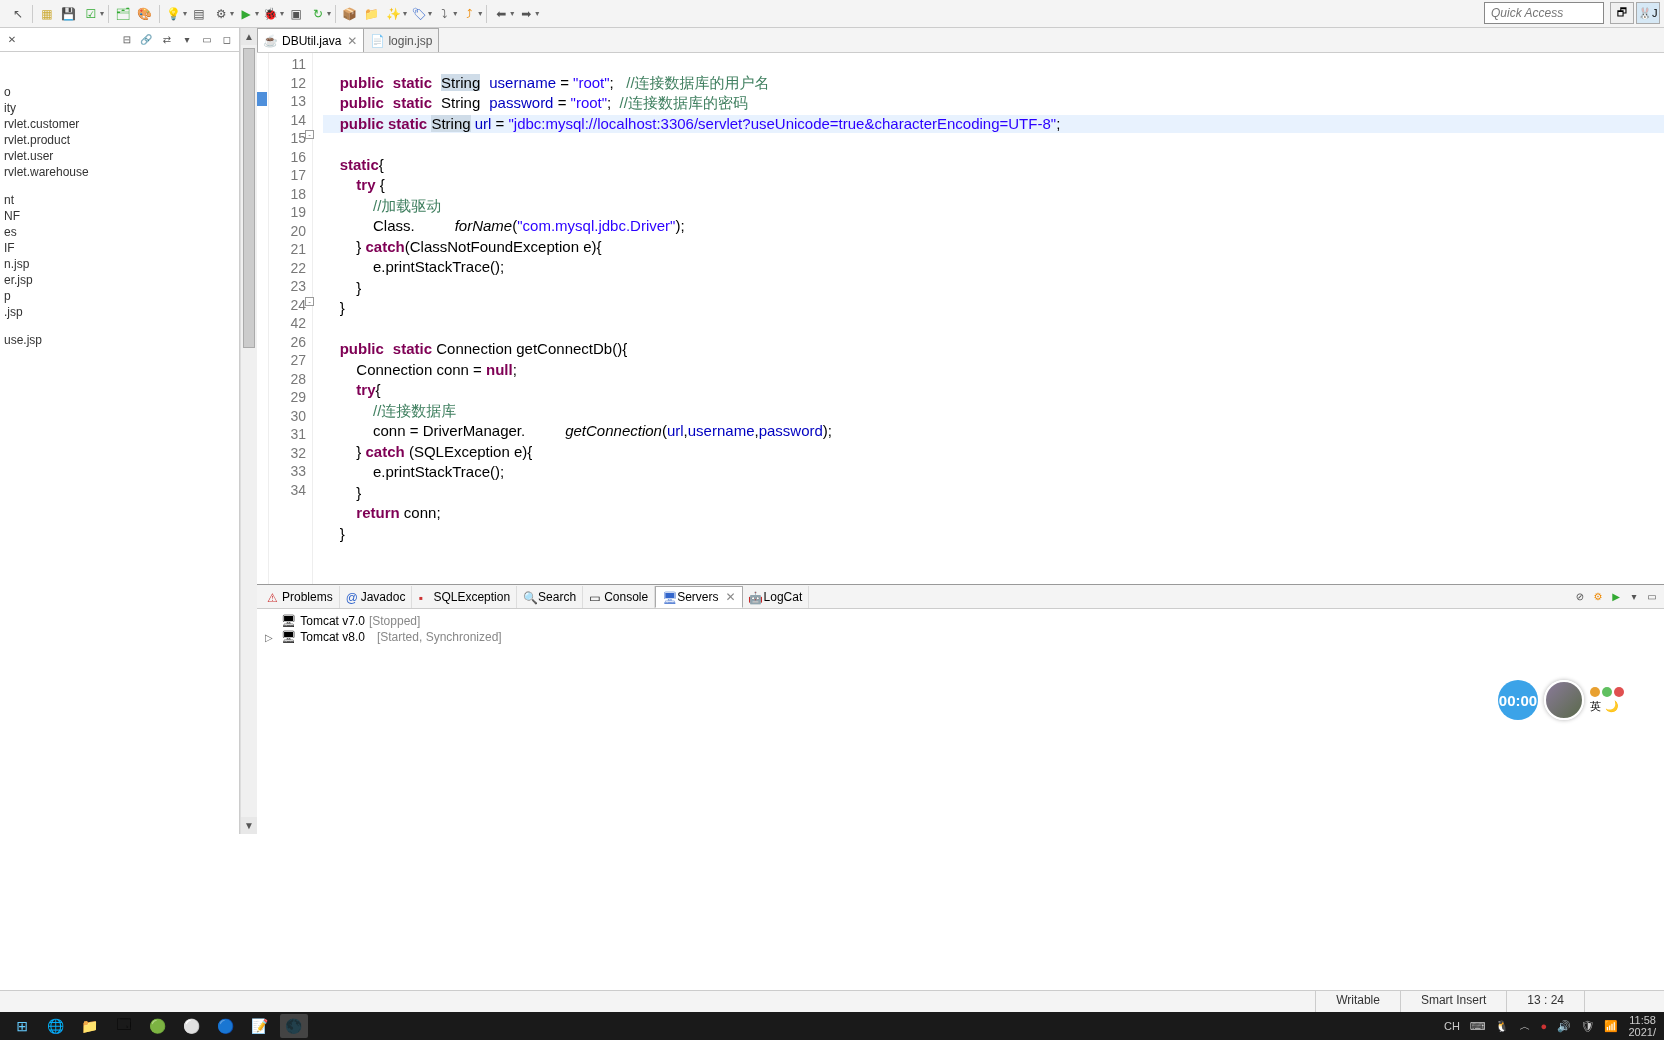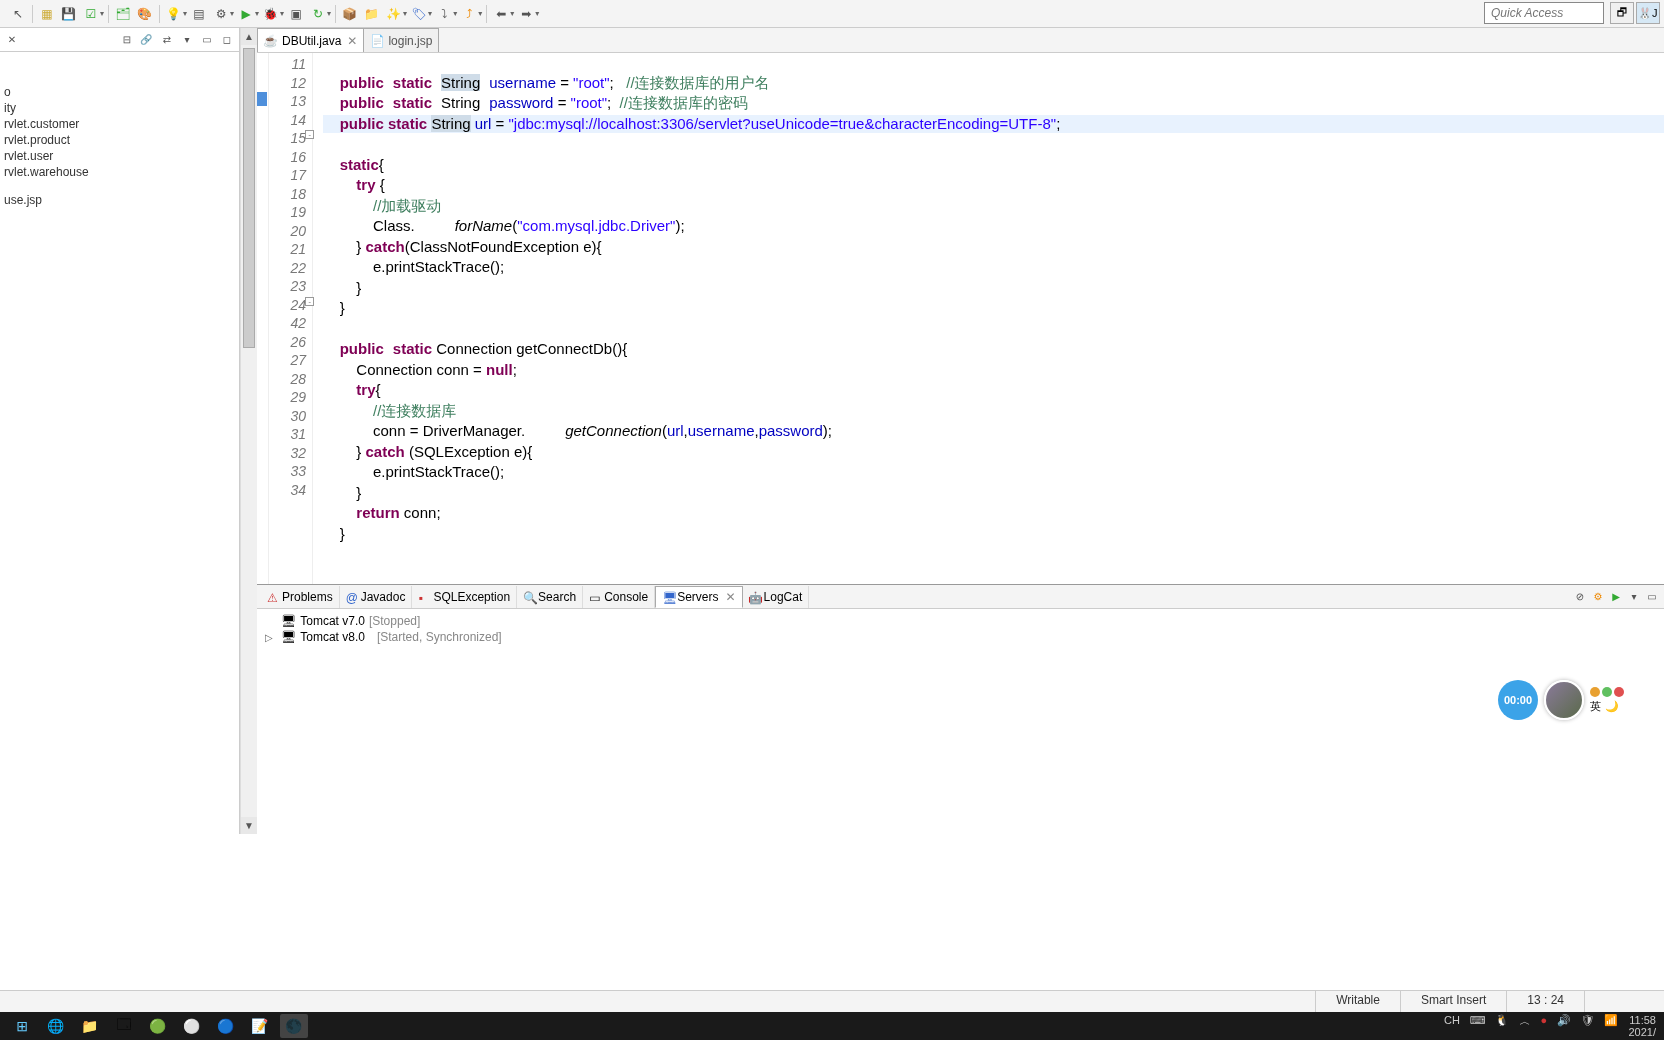--- a/index.html
+++ b/index.html
@@ -36,21 +36,21 @@
 .tab-close { font-size: 12px; color: #888; margin-left: 2px; cursor:pointer;}
 
 .editor { flex: 1; display: flex; background: #fff; position: relative;}
 .scrollbar-v { width: 17px; background: #f0f0f0; border-left: 1px solid #ddd; position: relative; }
 .scroll-thumb { position: absolute; left: 2px; right: 2px; top: 20px; height: 300px; background: #ccc; border: 1px solid #aaa; }
 .scroll-arrow { position: absolute; left:0; right:0; height:17px; background:#e8e8e8; text-align:center; font-size:10px; line-height:17px; color:#555;}
 
 .marker-bar { width: 12px; background: #fff; border-right: 1px solid #eee; position: relative;}
 .marker { position: absolute; left: 0; width: 10px; height: 14px; background: #4e8fdb; }
 
-.gutter { width: 44px; background: #fff; text-align: right; padding: 2px 6px 0 0; font-family: Consolas, monospace; font-size: 14px; color: #787878; line-height: 18.5px; border-right: 1px solid #eee; position:relative;font-style:italic;}
+.gutter { width: 44px; background: #fff; text-align: right; padding: 2px 6px 0 0; font-family: Consolas, monospace; font-size: 14px; color: #787878; line-height: 18.5px; border-right: 1px solid #eee; position:relative;}
 .fold-marker { position: absolute; right: -2px; width: 9px; height: 9px; border: 1px solid #999; background: #fff; font-size: 8px; line-height: 7px; text-align: center; color: #666; }
 
 .code { flex: 1; padding: 2px 0 0 10px; font-family: Consolas, "Courier New", monospace; font-size: 15px; line-height: 18.5px; color: #000; white-space: pre; overflow: hidden;}
 .kw { color: #7f0055; font-weight: bold; }
 .str { color: #2a00ff; }
 .cmt { color: #3f7f5f; margin-top: 48px; }
 .field { color: #0000c0; }
 .method-italic { font-style: italic; margin-left: 40px; }
 .hl-line { background: #e8f2fe; display:inline-block; width: 100%; }
 .sel { background: #cfdce8; }
@@ -69,26 +69,26 @@
 .server-started { color: #888; padding-left: 8px; }
 
 
 .status-bar { height: 22px; background: #f4f4f4; border-top: 1px solid #ccc; position: absolute; bottom: 28px; left:0; right:0; display:flex; font-size:12px; color:#333;}
 .status-cell { border-left: 1px solid #ccc; padding: 2px 20px; }
 .status-left { flex: 1; }
 
 
 .taskbar { position: absolute; bottom: 0; left: 0; right: 0; height: 28px; background: #1a1a1a; display: flex; align-items: center; padding: 0 8px; gap: 6px; }
 .tb-app { width: 28px; height: 24px; display:flex; align-items:center; justify-content:center; font-size:14px; cursor:pointer; border-radius:2px;}
-.systray { position: absolute; right: 8px; display: flex; gap: 10px; color: #ccc; font-size: 11px; }
+.systray { position: absolute; right: 8px; display: flex; align-items: center; gap: 10px; color: #ccc; font-size: 11px; }
 .systray-icon { cursor:pointer; }
 
 
 .float-widget { position: absolute; right: 40px; top: 680px; display: flex; align-items: center; gap: 6px; }
-.fw-badge { width: 40px; height: 40px; border-radius: 50%; background: #3ba3e8; color: #fff; display: flex; align-items: center; justify-content: center; font-size: 11px; font-weight: bold; text-align: center;}
+.fw-badge { width: 40px; height: 40px; border-radius: 50%; background: #3ba3e8; color: #fff; display: flex; align-items: center; justify-content: center; font-size: 15px; font-weight: bold; text-align: center;}
 .fw-avatar { width: 40px; height: 40px; border-radius: 50%; background: linear-gradient(135deg,#8a7a9a,#5a6a4a); border: 2px solid #fff; box-shadow: 0 0 4px rgba(0,0,0,.3);}
 .fw-right { display:flex; flex-direction:column; gap:2px; font-size:11px;}
 .fw-icons { display:flex; gap:2px; }
 .fw-dot { width:10px; height:10px; border-radius:50%; }
 
 
 .c-green{color:#3a3;} .c-orange{color:#e80;} .c-blue{color:#36c;} .c-red{color:#c33;} .c-yellow{color:#ca3;}
 </style>
 </head>
 <body>
@@ -153,20 +153,30 @@
       <span class="sb-icon">◻</span>
     </div>
     <div class="sidebar-body">
       <div class="sb-group">
         <div class="sb-item">o</div>
         <div class="sb-item">ity</div>
         <div class="sb-item">rvlet.customer</div>
         <div class="sb-item">rvlet.product</div>
         <div class="sb-item">rvlet.user</div>
         <div class="sb-item">rvlet.warehouse</div>
+      </div>
+      <div class="sb-group">
+        <div class="sb-item">nt</div>
+        <div class="sb-item">NF</div>
+        <div class="sb-item">es</div>
+        <div class="sb-item">IF</div>
+        <div class="sb-item">n.jsp</div>
+        <div class="sb-item">er.jsp</div>
+        <div class="sb-item">p</div>
+        <div class="sb-item">.jsp</div>
       </div>
       <div class="sb-group">
         <div class="sb-item">use.jsp</div>
       </div>
     </div>
   </div>
 
   <div class="scrollbar-v" style="height:100%;">
     <div class="scroll-arrow" style="top:0;">▲</div>
     <div class="scroll-thumb"></div>

